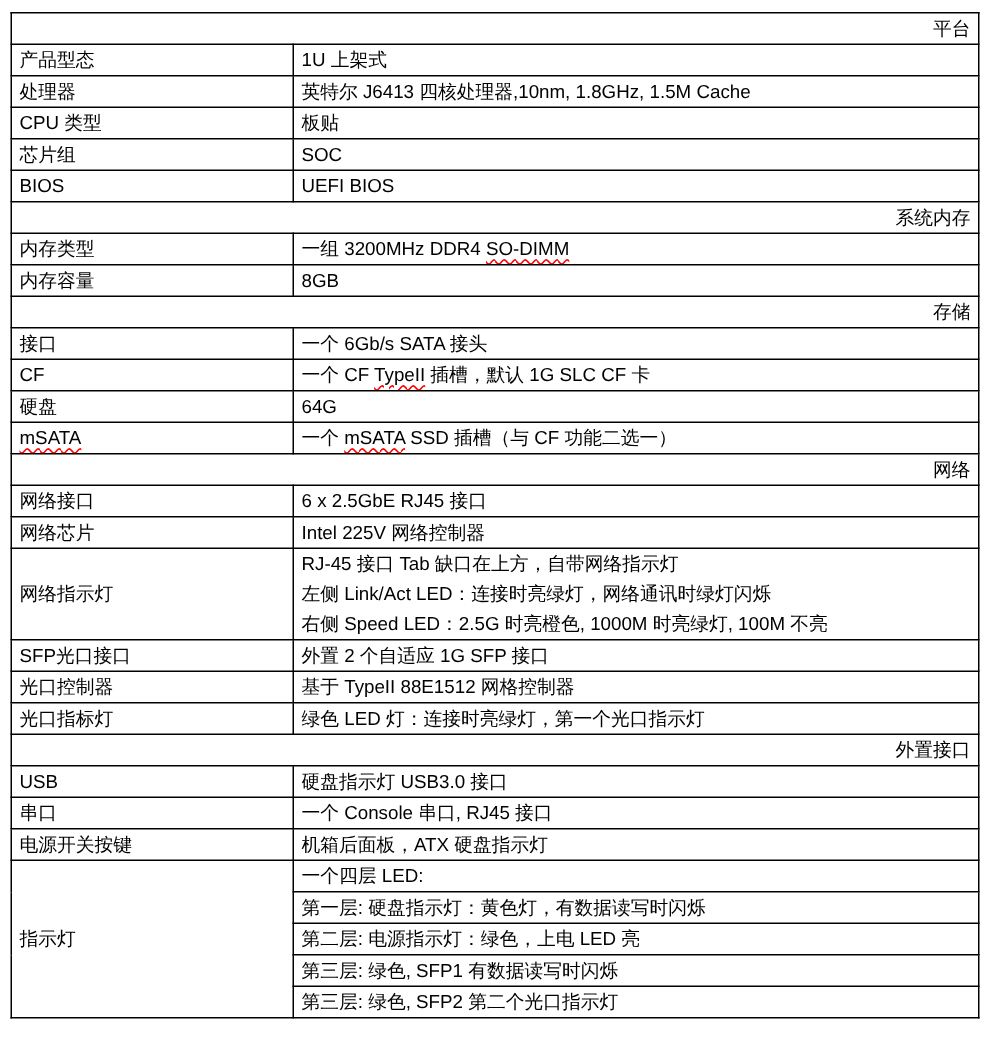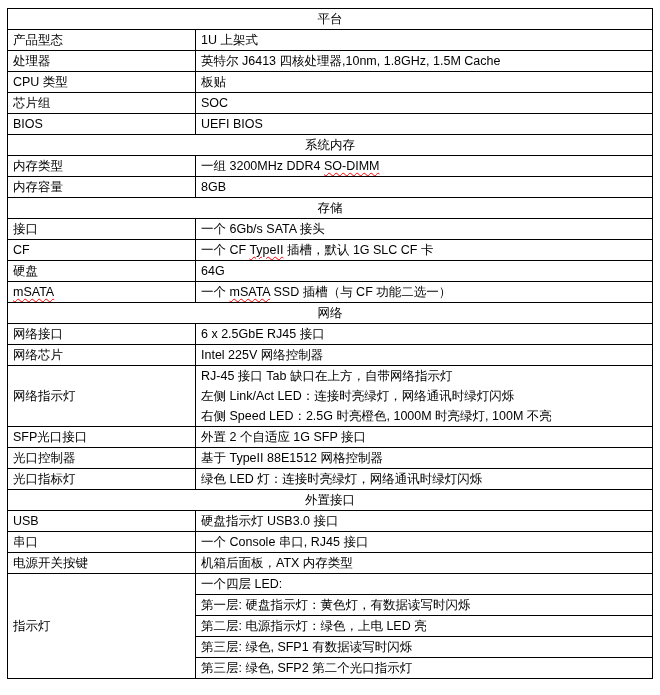--- a/index.html
+++ b/index.html
@@ -25,21 +25,21 @@
   }
   td{
     border:1px solid var(--border-color);
     padding:0 5px;
     height:20px;
     line-height:20px;
     vertical-align:middle;
     white-space:nowrap;
     overflow:hidden;
   }
-  td.section-cell{text-align:center;}
+  td.section-cell{text-align:right;}
   td.multi-line-cell{padding:0;}
   .cell-line{line-height:20px;height:20px;padding:0 5px;}
   .misspelled{
     text-decoration-line:underline;
     text-decoration-style:wavy;
     text-decoration-color:var(--squiggle-color);
     text-decoration-thickness:1px;
     text-underline-offset:2px;
   }
 </style>
@@ -128,36 +128,36 @@
         <tr>
           <td><span>SFP光口接口</span></td>
           <td><span>外置 2 个自适应 1G SFP 接口</span></td>
         </tr>
         <tr>
           <td><span>光口控制器</span></td>
           <td><span>基于 TypeII 88E1512 网格控制器</span></td>
         </tr>
         <tr>
           <td><span>光口指标灯</span></td>
-          <td><span>绿色 LED 灯：连接时亮绿灯，网络通讯时绿灯闪烁</span></td>
+          <td><span>绿色 LED 灯：连接时亮绿灯，第一个光口指示灯</span></td>
         </tr>
         <tr>
           <td colspan="2" class="section-cell">外置接口</td>
         </tr>
         <tr>
           <td><span>USB</span></td>
           <td><span>硬盘指示灯 USB3.0 接口</span></td>
         </tr>
         <tr>
           <td><span>串口</span></td>
           <td><span>一个 Console 串口, RJ45 接口</span></td>
         </tr>
         <tr>
           <td><span>电源开关按键</span></td>
-          <td><span>机箱后面板，ATX 内存类型</span></td>
+          <td><span>机箱后面板，ATX 硬盘指示灯</span></td>
         </tr>
         <tr>
           <td rowspan="5"><span>指示灯</span></td>
           <td><span>一个四层 LED:</span></td>
         </tr>
         <tr>
           <td><span>第一层: 硬盘指示灯：黄色灯，有数据读写时闪烁</span></td>
         </tr>
         <tr>
           <td><span>第二层: 电源指示灯：绿色，上电 LED 亮</span></td>

